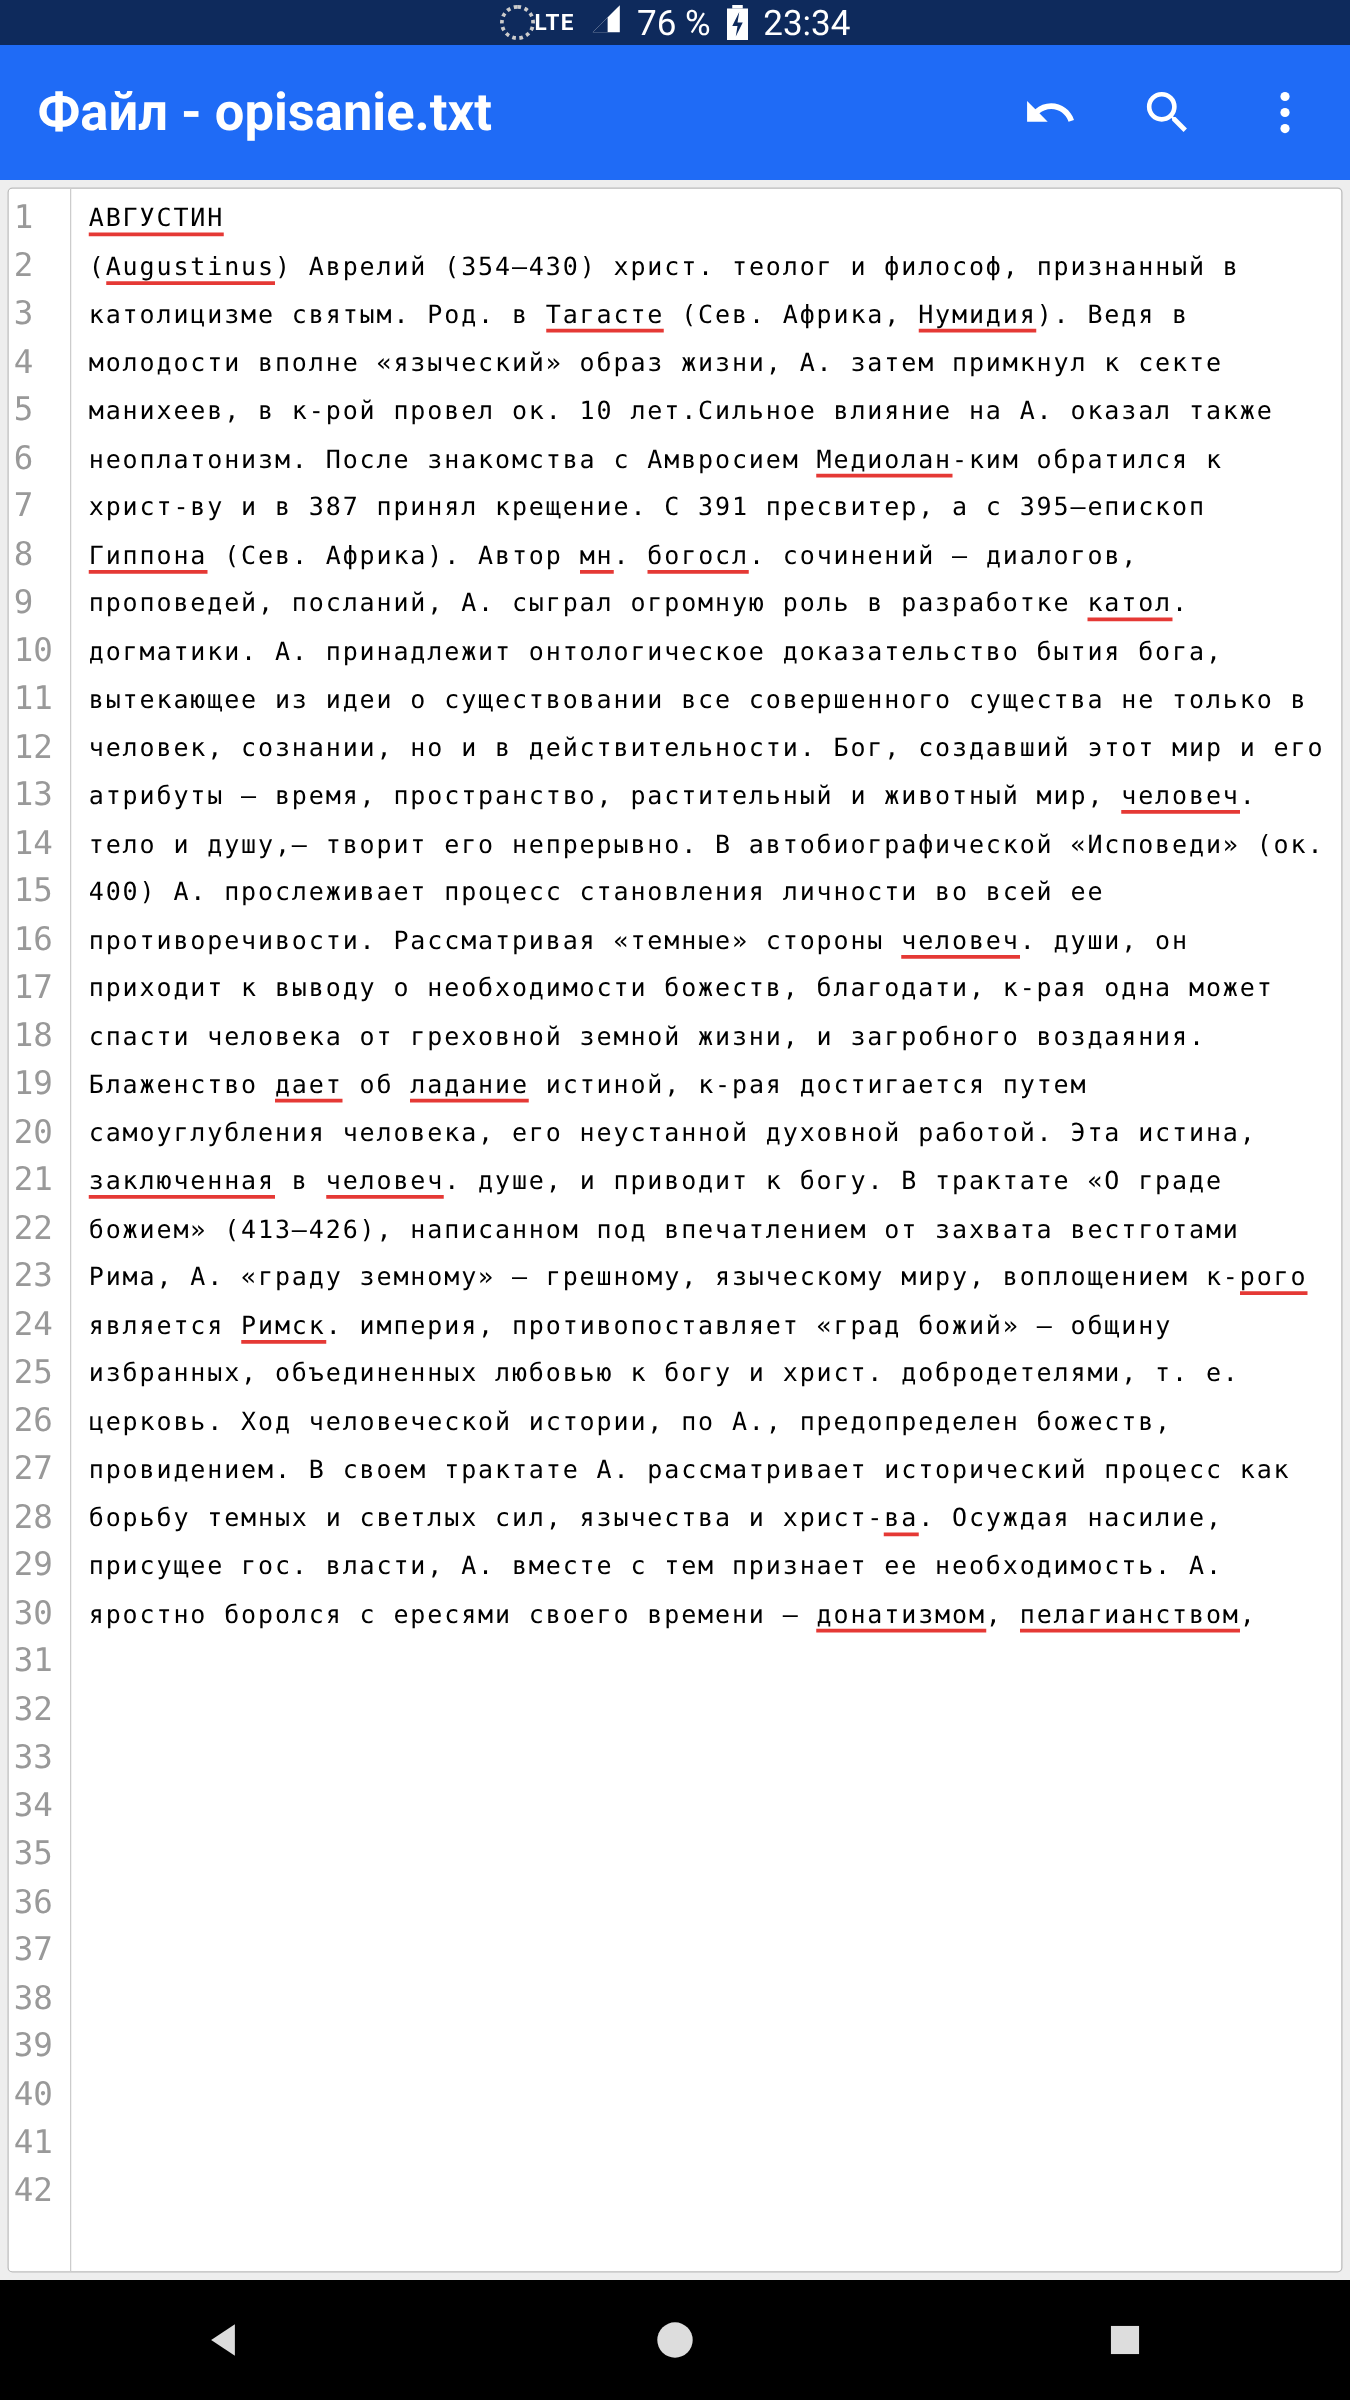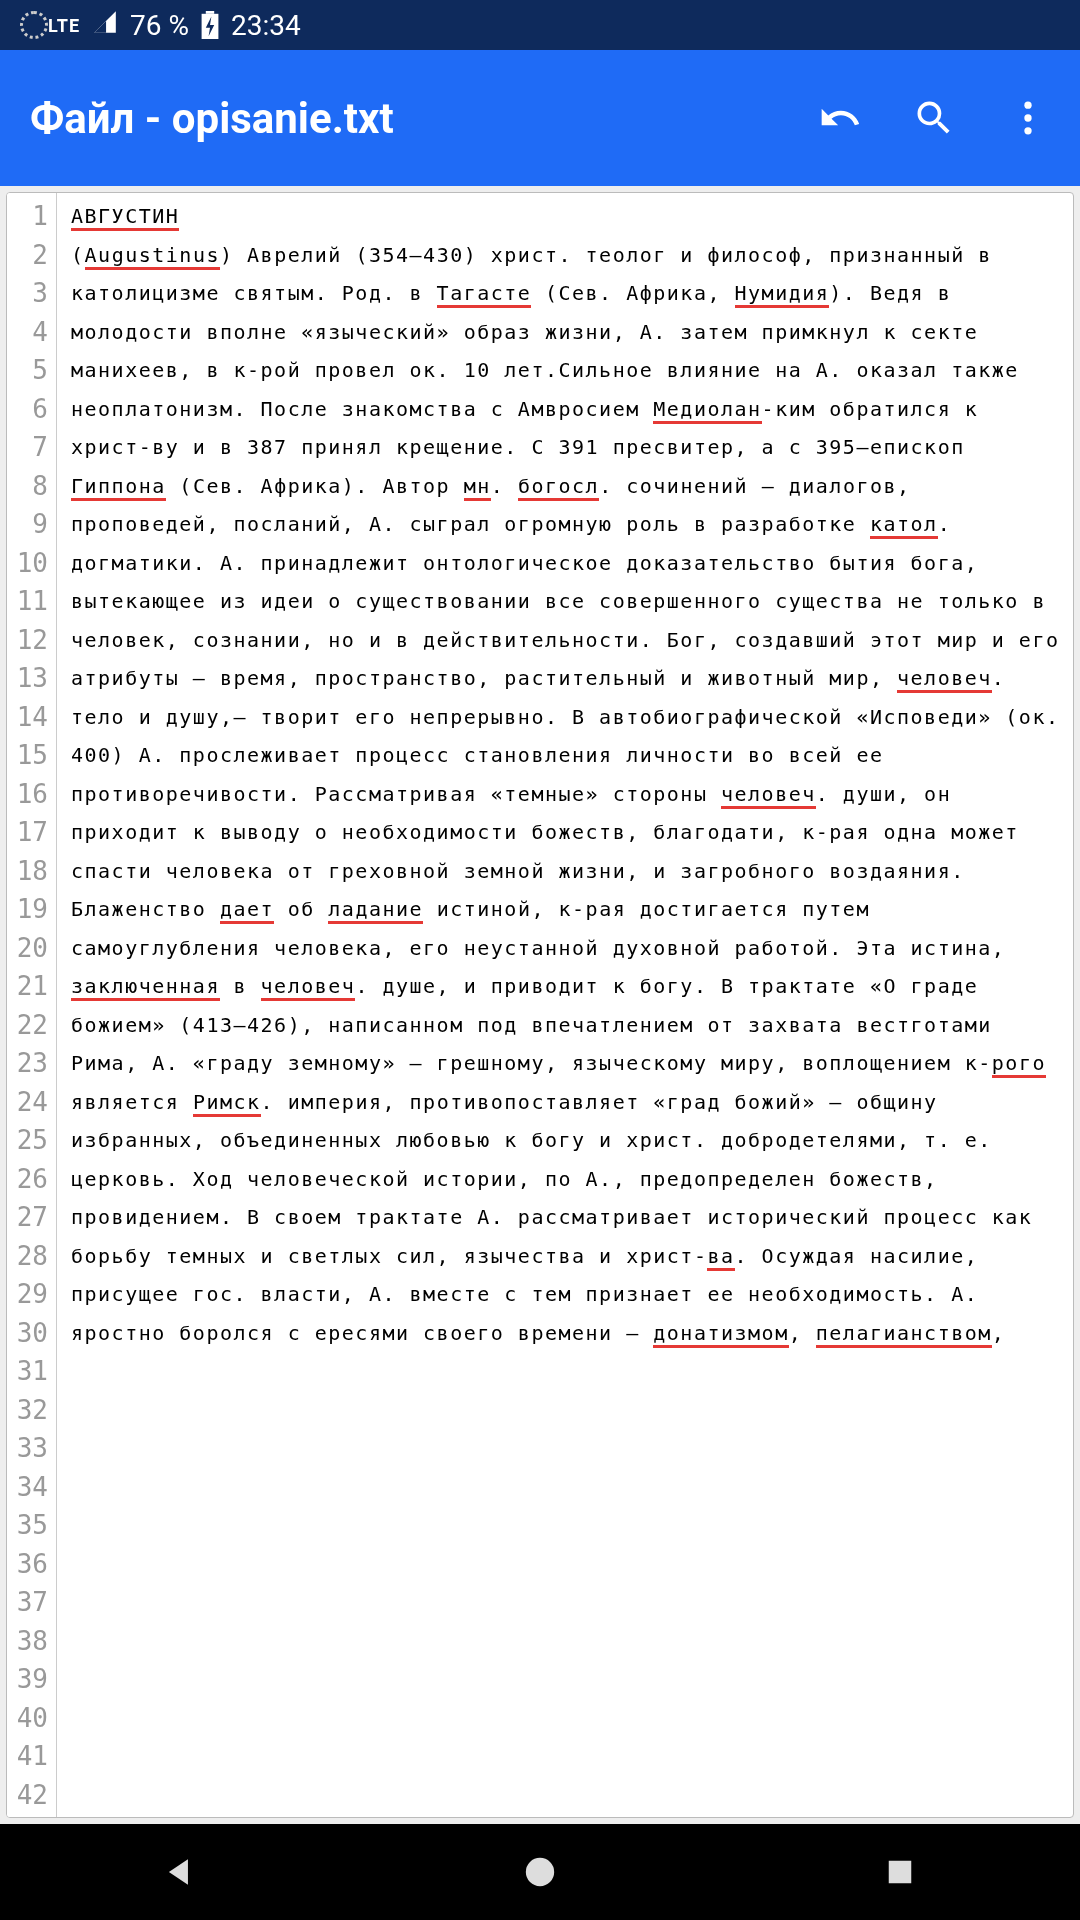--- a/index.html
+++ b/index.html
@@ -6,38 +6,38 @@
 body {
   width: 1080px;
   height: 1920px;
   background: #ffffff;
   font-family: -apple-system, Roboto, sans-serif;
   overflow: hidden;
   display: flex;
   flex-direction: column;
 }
 .status-bar {
-  height: 50px;
+  height: 36px;
   background: #0e2a5c;
   color: #fff;
   display: flex;
   align-items: center;
-  justify-content: flex-start;
+  justify-content: center;
   padding: 0 20px;
   font-size: 28px;
 }
 .status-left { display: flex; align-items: center; gap: 10px; }
 .status-right { display: flex; align-items: center; gap: 12px; }
 .spinner-icon { width: 28px; height: 28px; border-radius: 50%; border: 3px dotted #ccc; }
 .lte { font-size: 18px; font-weight: bold; letter-spacing: 1px; }
 .signal { display: inline-block; }
 .battery-icon { display: inline-flex; align-items: center; }
 
 .app-bar {
-  height: 136px;
+  height: 108px;
   background: #1f6bf6;
   color: #fff;
   display: flex;
   align-items: center;
   justify-content: space-between;
   padding: 0 30px;
 }
 .app-title { font-size: 42px; font-weight: bold; }
 .app-actions { display: flex; align-items: center; gap: 50px; }
 .icon-btn { width: 44px; height: 44px; display: flex; align-items: center; justify-content: center; cursor: pointer; }
@@ -56,21 +56,20 @@
   border-radius: 4px;
   display: flex;
   overflow: hidden;
 }
 .gutter {
   width: 50px;
   background: #fff;
   color: #999;
   font-family: monospace;
   font-size: 26px;
-  text-align: right;
   padding: 4px 8px 0 4px;
   border-right: 1px solid #ccc;
   line-height: 38.5px;
 }
 .content {
   flex: 1;
   padding: 4px 8px 0 14px;
   font-family: monospace;
   font-size: 20px;
   line-height: 38.5px;

